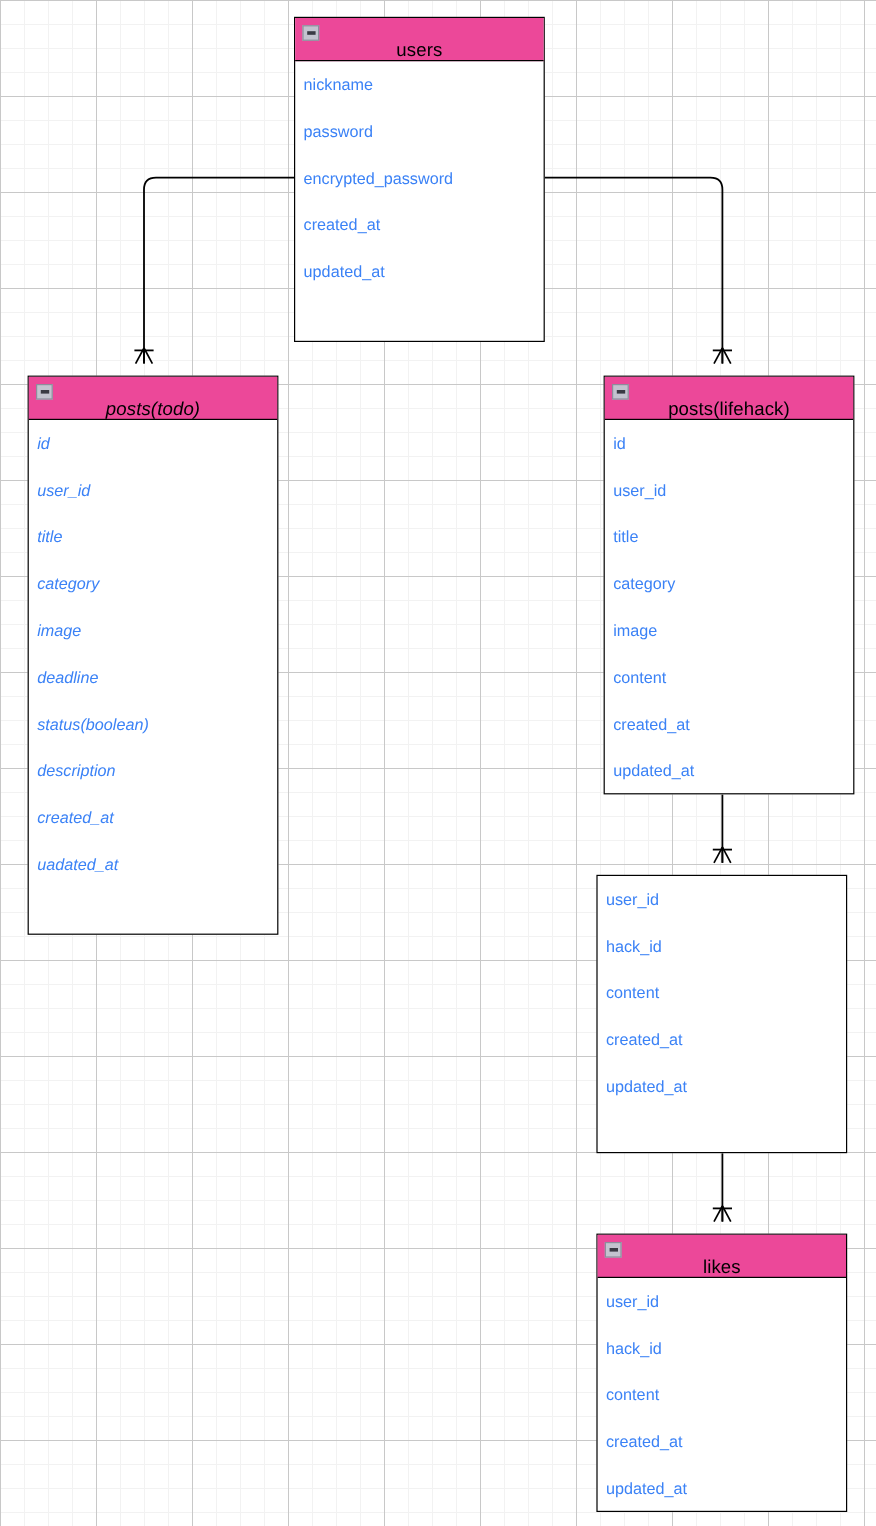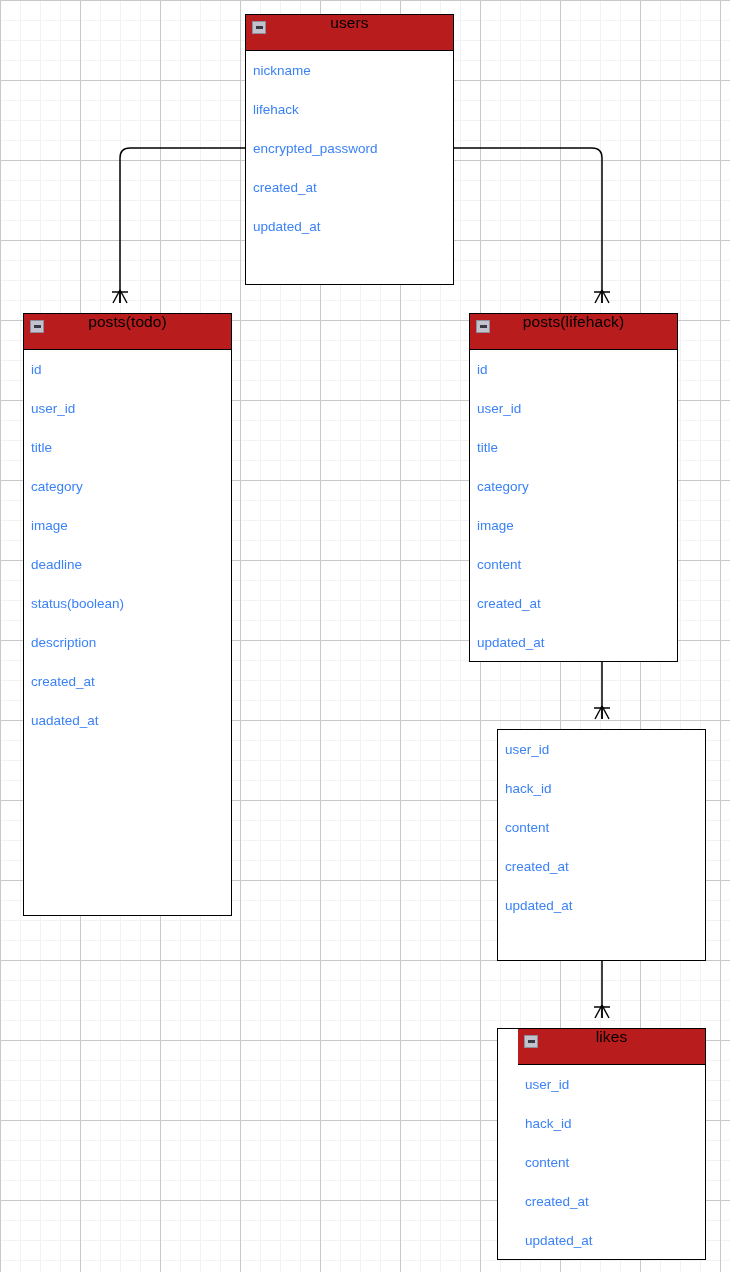--- a/index.html
+++ b/index.html
@@ -45,23 +45,23 @@
     background: #ffffff;
     border: 1.6px solid #000000;
   }
 
   .entity-header {
     position: relative;
     box-sizing: border-box;
     height: 36px;
     border-bottom: 1.6px solid #000000;
     display: flex;
-    align-items: flex-start;
+    align-items: flex-end;
     justify-content: center;
-    background: #b91c1c;
+    background: #ec4899;
   }
 
   .collapse-icon {
     position: absolute;
     left: 6px;
     top: 6px;
     width: 14px;
     height: 13px;
     box-sizing: border-box;
     background: #c3c3cf;
@@ -140,34 +140,34 @@
           <span class="collapse-icon">
             <span class="minus"></span>
           </span>
           <span class="entity-title">users</span>
         </div>
         <div class="entity-body">
           <div class="attr-row">
             <span class="attr-label">nickname</span>
           </div>
           <div class="attr-row">
-            <span class="attr-label">lifehack</span>
+            <span class="attr-label">password</span>
           </div>
           <div class="attr-row">
             <span class="attr-label">encrypted_password</span>
           </div>
           <div class="attr-row">
             <span class="attr-label">created_at</span>
           </div>
           <div class="attr-row">
             <span class="attr-label">updated_at</span>
           </div>
         </div>
       </div>
-      <div class="entity" style="left: 23px; top: 313px; width: 209px; height: 603px;">
+      <div class="entity" style="left: 23px; top: 313px; width: 209px; height: 466px; font-style: italic;">
         <div class="entity-header">
           <span class="collapse-icon">
             <span class="minus"></span>
           </span>
           <span class="entity-title">posts(todo)</span>
         </div>
         <div class="entity-body">
           <div class="attr-row">
             <span class="attr-label">id</span>
           </div>
@@ -193,21 +193,21 @@
             <span class="attr-label">description</span>
           </div>
           <div class="attr-row">
             <span class="attr-label">created_at</span>
           </div>
           <div class="attr-row">
             <span class="attr-label">uadated_at</span>
           </div>
         </div>
       </div>
-      <div class="entity" style="left: 469px; top: 313px; width: 209px; height: 349px;">
+      <div class="entity" style="left: 503px; top: 313px; width: 209px; height: 349px;">
         <div class="entity-header">
           <span class="collapse-icon">
             <span class="minus"></span>
           </span>
           <span class="entity-title">posts(lifehack)</span>
         </div>
         <div class="entity-body">
           <div class="attr-row">
             <span class="attr-label">id</span>
           </div>
@@ -246,21 +246,21 @@
             <span class="attr-label">content</span>
           </div>
           <div class="attr-row">
             <span class="attr-label">created_at</span>
           </div>
           <div class="attr-row">
             <span class="attr-label">updated_at</span>
           </div>
         </div>
       </div>
-      <div class="entity" style="left: 497px; top: 1028px; width: 209px; height: 232px; padding-left: 20px;">
+      <div class="entity" style="left: 497px; top: 1028px; width: 209px; height: 232px;">
         <div class="entity-header">
           <span class="collapse-icon">
             <span class="minus"></span>
           </span>
           <span class="entity-title">likes</span>
         </div>
         <div class="entity-body">
           <div class="attr-row">
             <span class="attr-label">user_id</span>
           </div>

